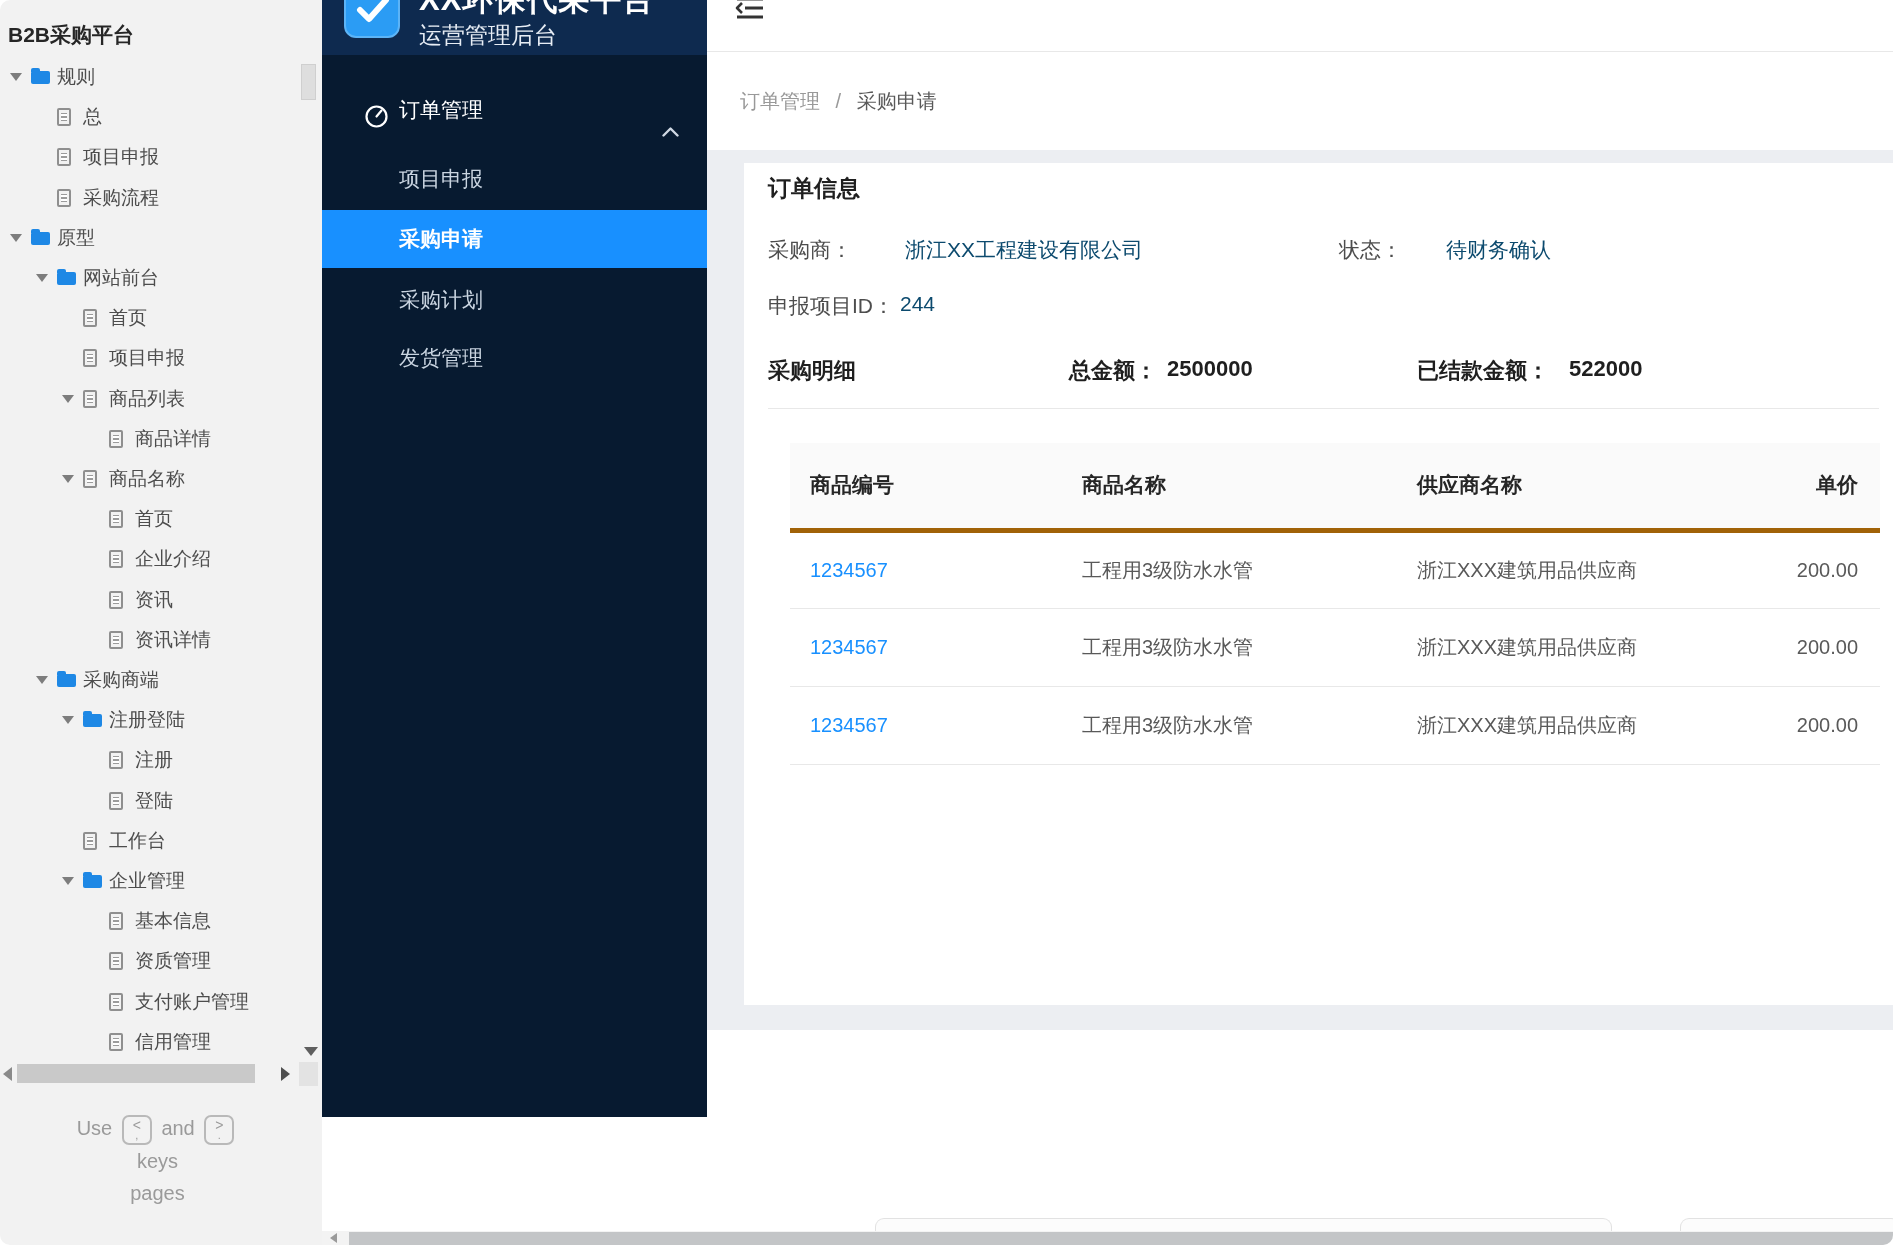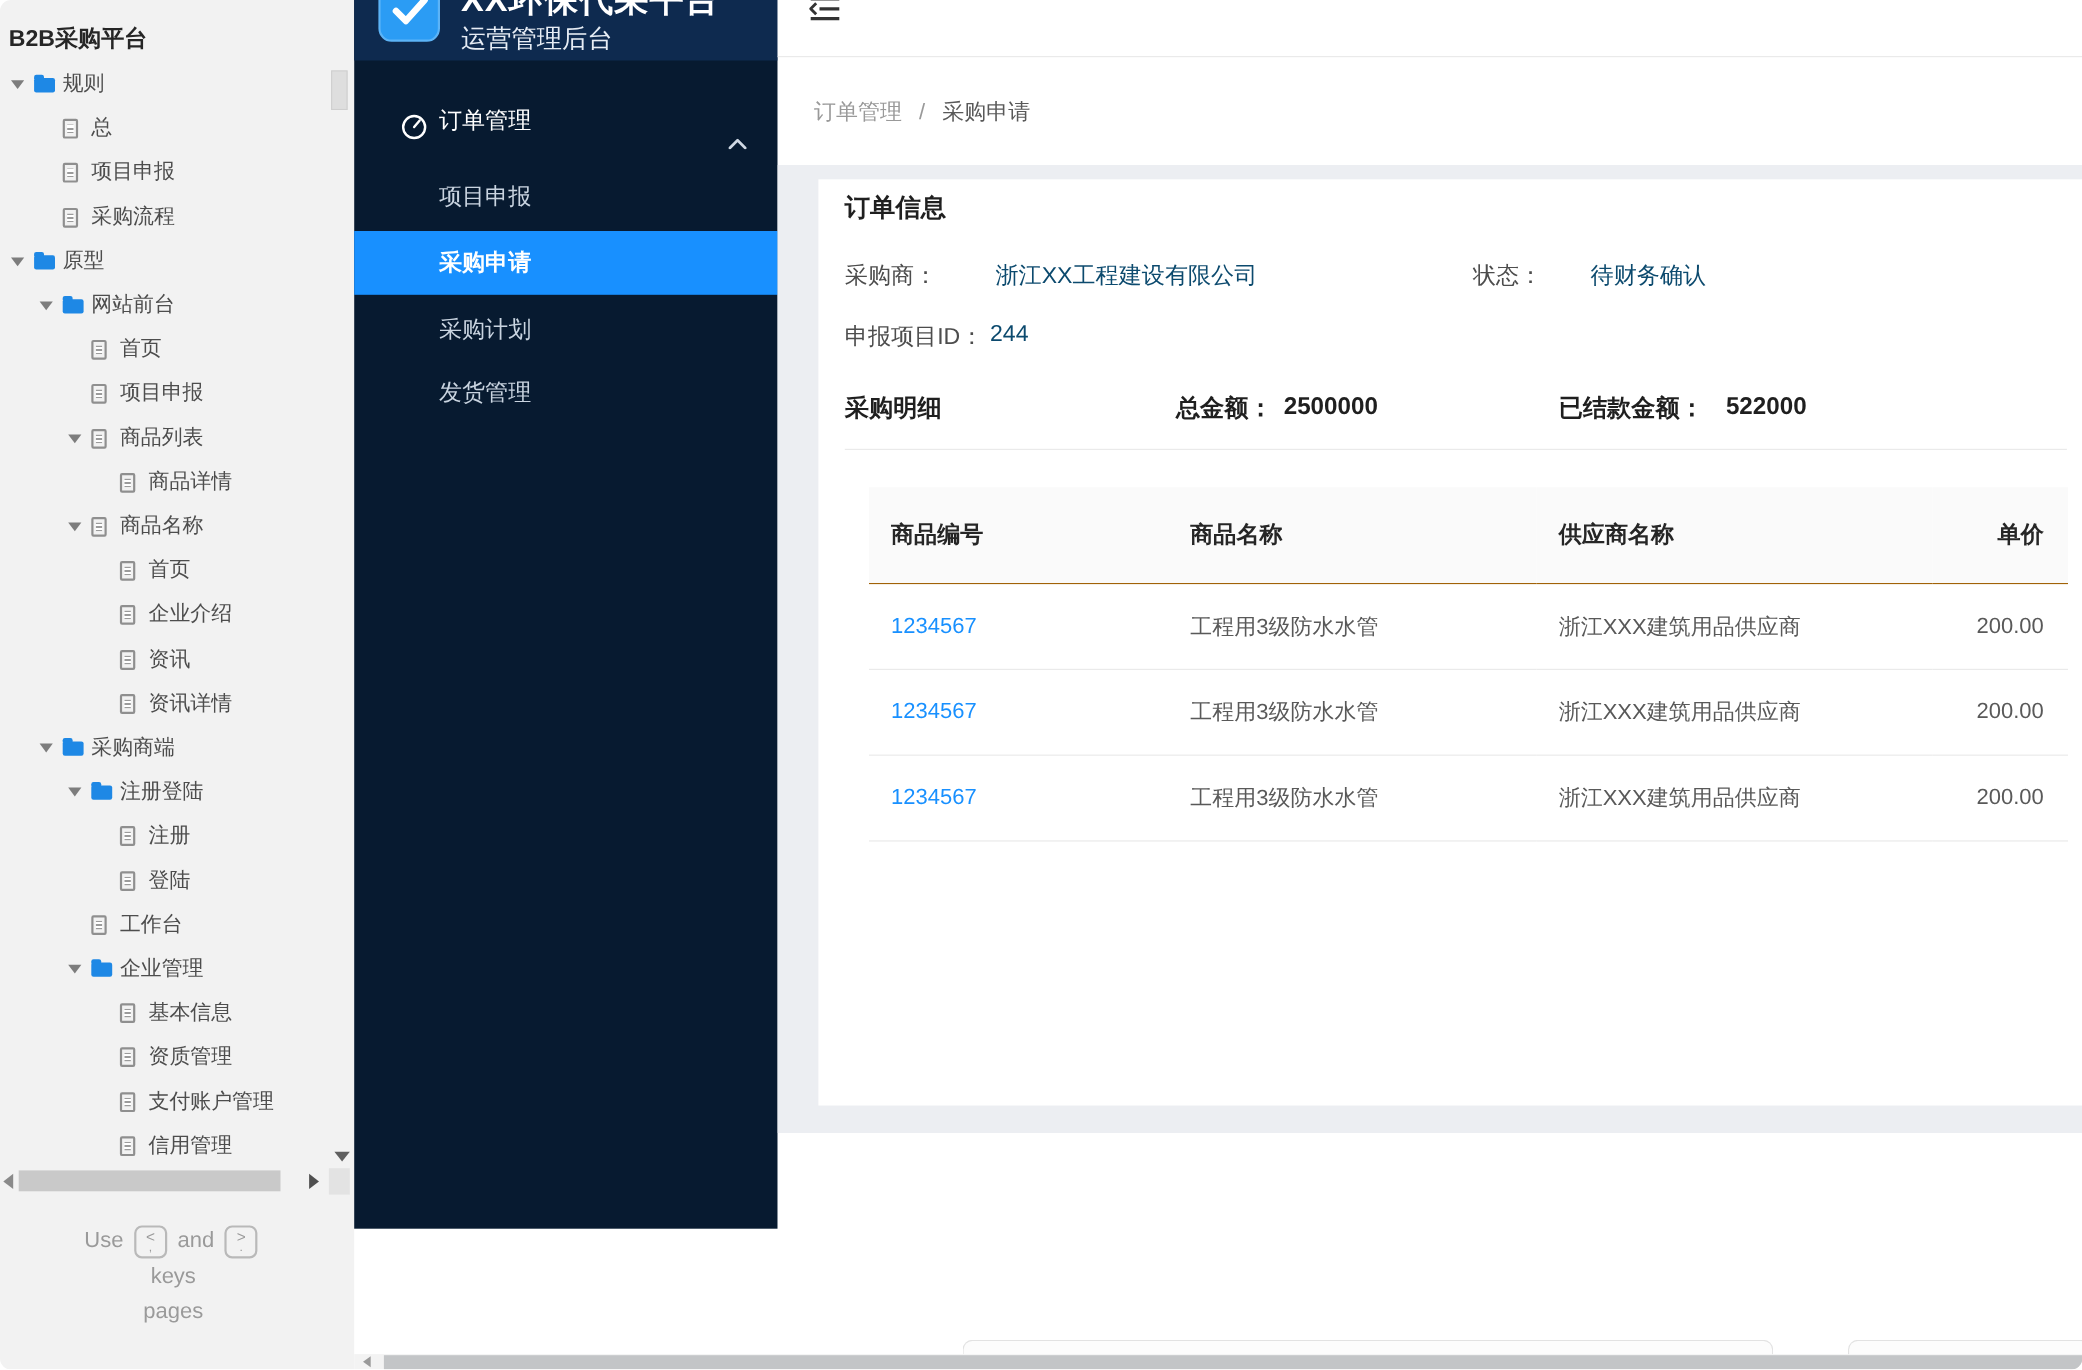--- a/index.html
+++ b/index.html
@@ -62,21 +62,21 @@
   .content-bg{position:absolute;left:0;top:150px;width:1186px;height:880px;background:var(--content-bg);}
   .card{position:absolute;left:37px;top:163px;width:1149px;height:842px;background:#fff;}
   .card-title{position:absolute;left:24px;top:10px;font-size:23px;font-weight:bold;color:#1f1f1f;}
   .info-label{color:#4d4d4d;font-size:21px;}
   .info-value{color:#0c4a6e;font-size:21px;}
   .abs{position:absolute;white-space:nowrap;}
   .bold-line{font-size:22px;font-weight:bold;color:#1f1f1f;}
   .card-divider{position:absolute;left:24px;right:14px;top:245px;border-top:1px solid var(--divider);}
 
   .detail-table{position:absolute;left:46px;top:280px;width:1090px;border-collapse:collapse;table-layout:fixed;}
-  .detail-table th{height:87px;background:var(--table-header-bg);font-size:21px;font-weight:bold;color:#262626;text-align:left;border-bottom:1px solid #a16207;}
+  .detail-table th{height:87px;background:var(--table-header-bg);font-size:21px;font-weight:bold;color:#262626;text-align:left;border-bottom:5px solid #a16207;}
   .detail-table td{font-size:20px;color:#595959;border-bottom:1px solid var(--divider);}
   .detail-table .c1{padding-left:20px;}
   .detail-table .c2{padding-left:22px;}
   .detail-table .c3{padding-left:20px;}
   .detail-table .c4{text-align:right;padding-right:22px;}
   .detail-table tbody tr{height:78px;}
   .id-link{color:var(--link);cursor:pointer;}
 
   .sheet{position:absolute;top:1218px;height:22px;background:#fcfcfc;border:1px solid #e2e2e2;border-bottom:none;border-radius:9px 9px 0 0;}
   .page-hscroll{position:absolute;left:322px;top:1231px;width:1571px;height:14px;background:#f3f3f3;}

